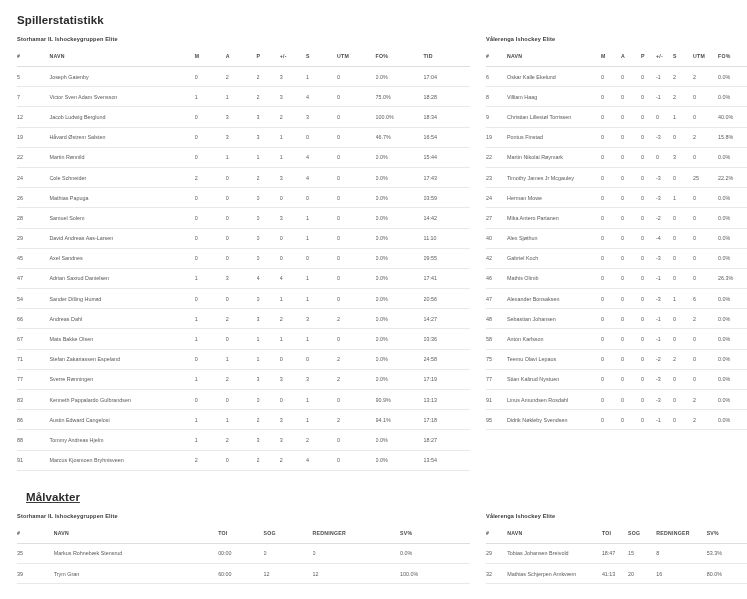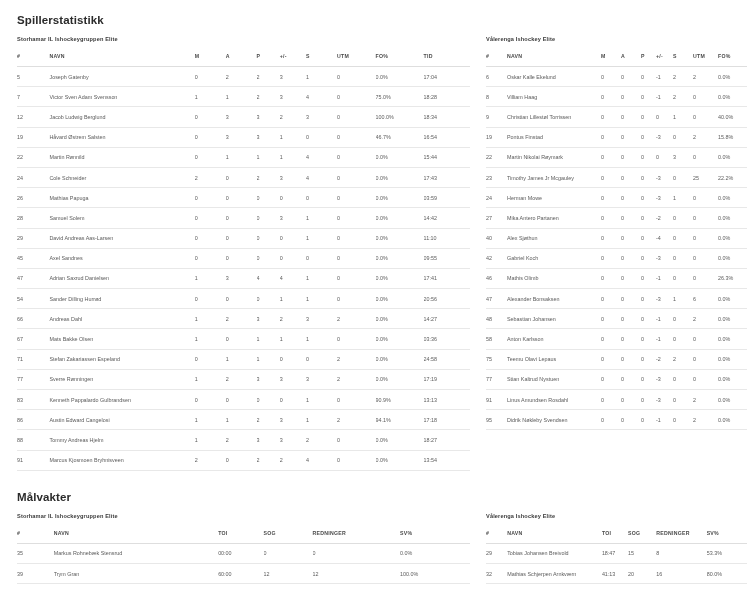--- a/index.html
+++ b/index.html
@@ -623,21 +623,21 @@
               </tr>
             </tbody>
         </table>
       </div>
 
     </div>
   </div>
 
   <div style="padding-top:20px;">
 
-    <div style="padding-left:17px;">
+    <div style="padding-left:26px;text-decoration:underline;">
       <div class="section-title">Målvakter</div>
     </div>
 
     <div class="title-gap"></div>
 
     <div class="cols">
 
       <div class="col-left">
         <div class="team-name">Storhamar IL Ishockeygruppen Elite</div>
         <div class="header-gap"></div>

